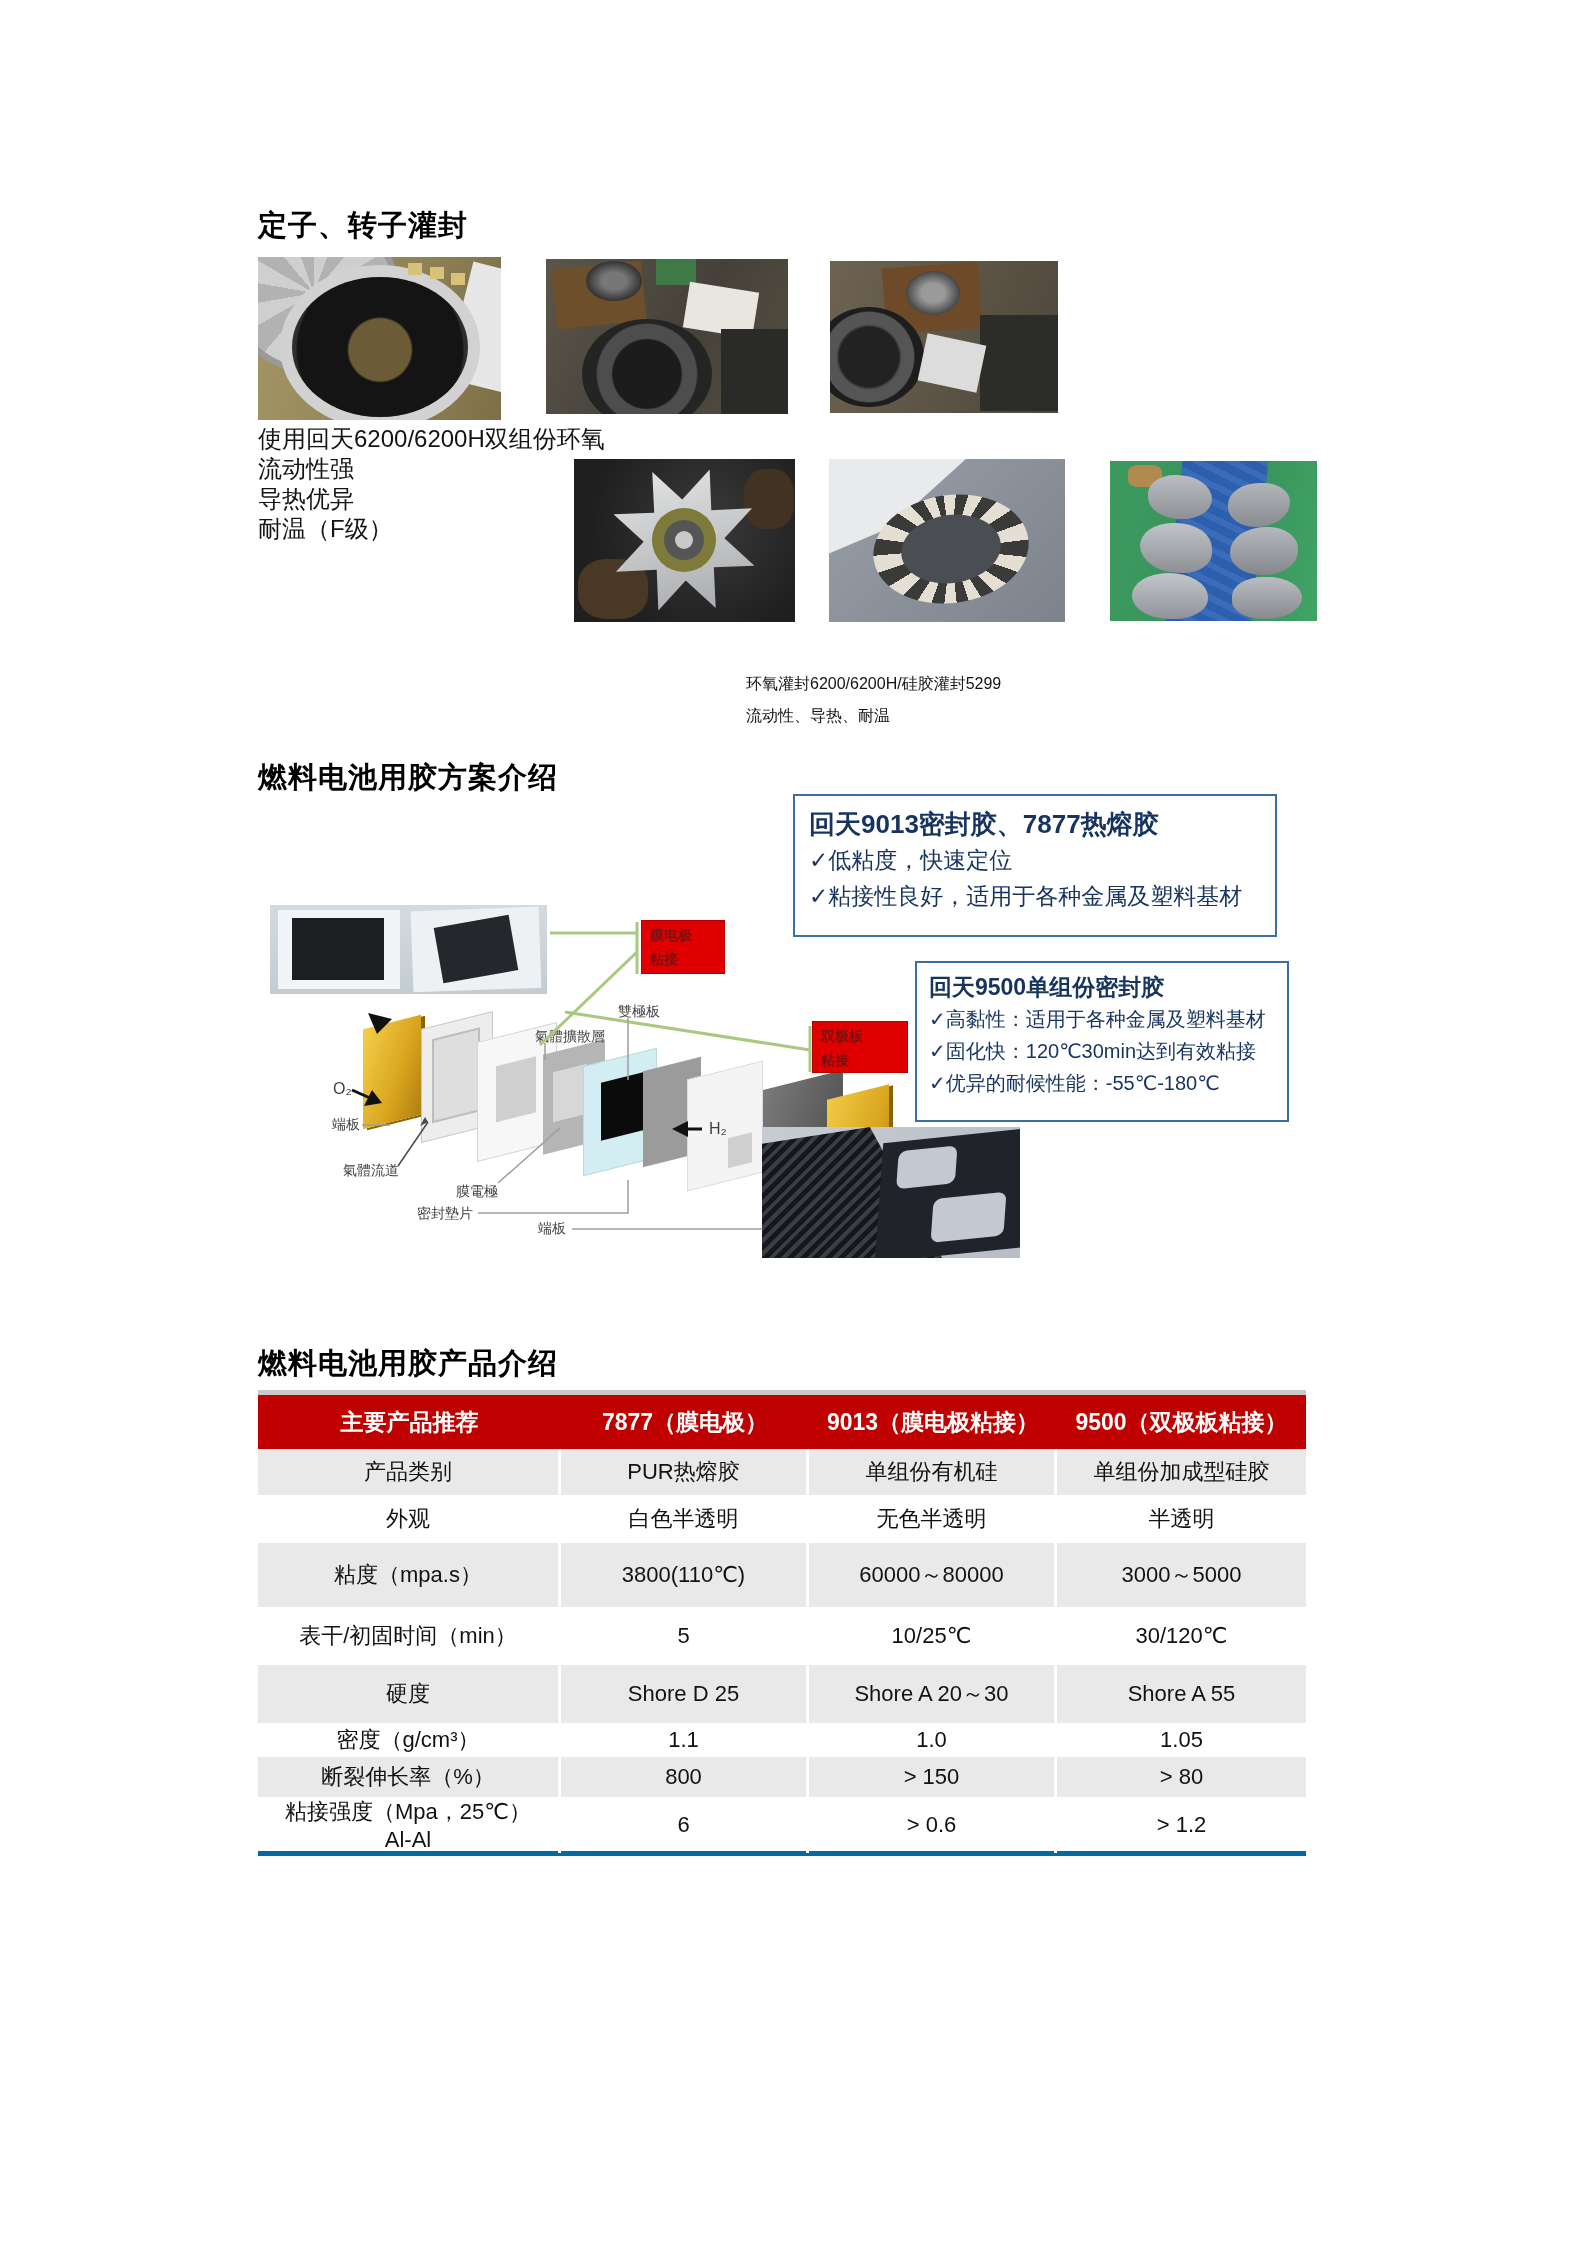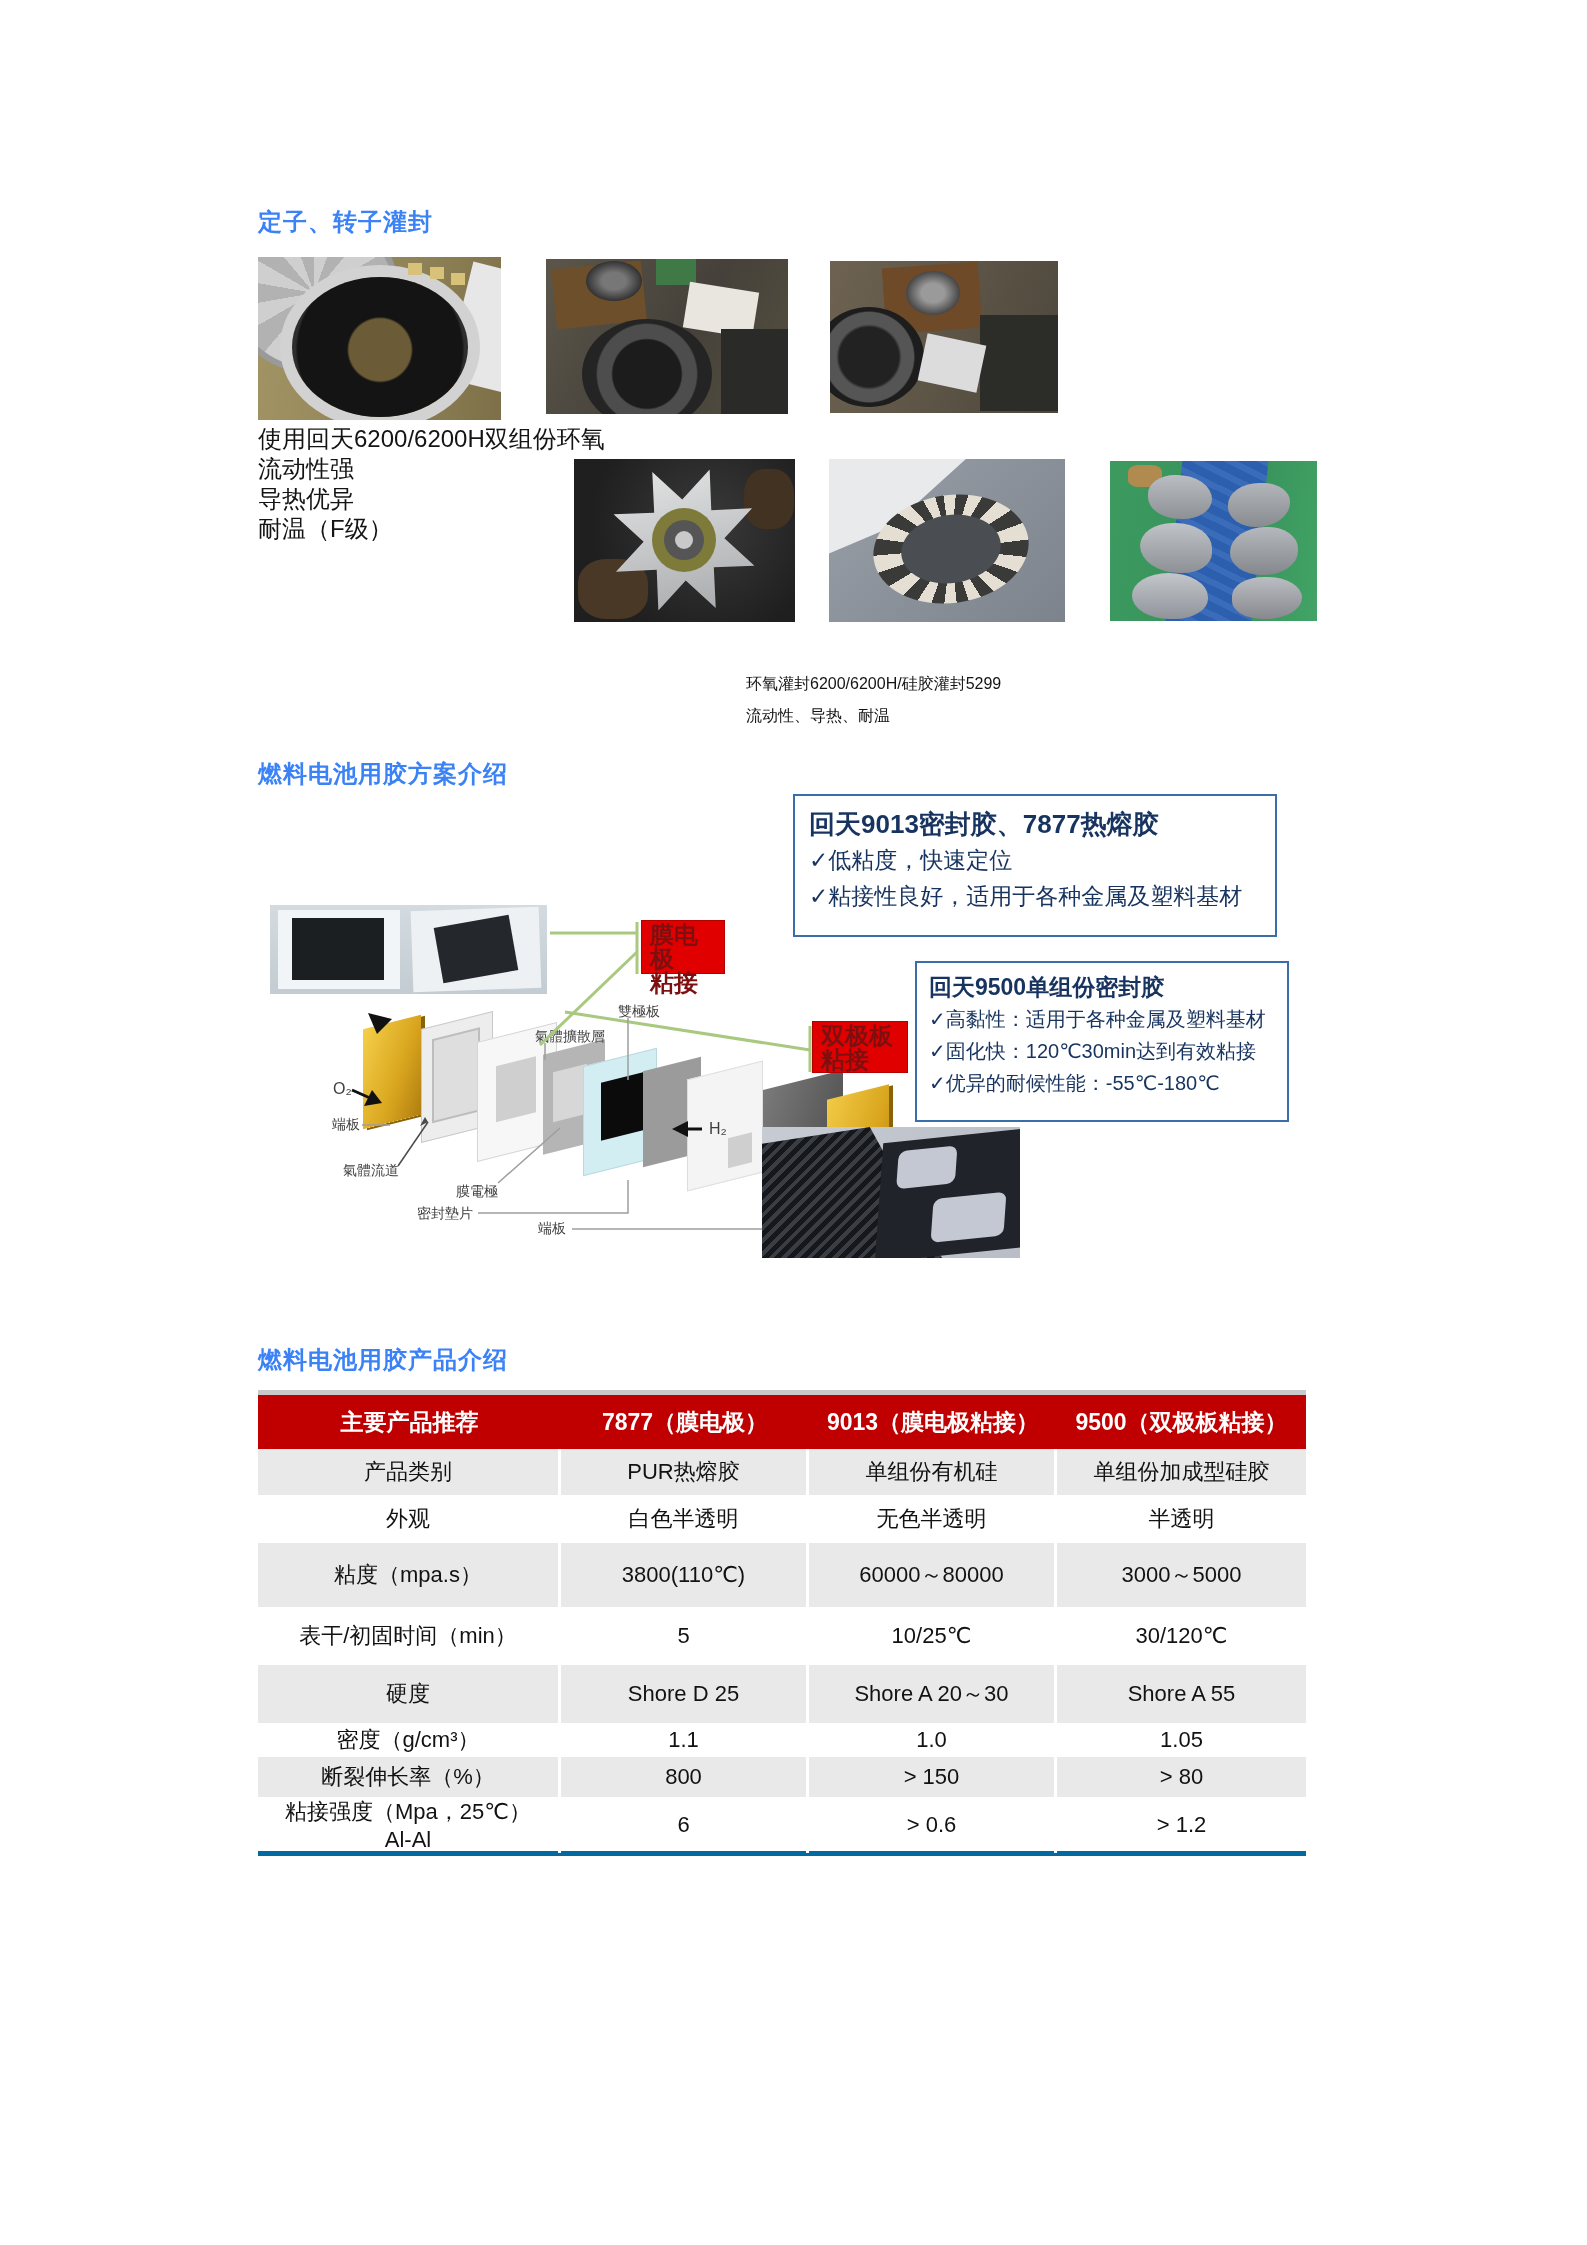--- a/index.html
+++ b/index.html
@@ -1,34 +1,34 @@
 <!DOCTYPE html>
 <html><head>
 <meta charset="utf-8">
 <style>
   html,body{margin:0;padding:0;background:#f2f2f2;}
   #page{position:relative;width:1587px;height:2245px;background:#ffffff;margin:0 auto;
         font-family:"Liberation Sans","DejaVu Sans",sans-serif;overflow:hidden;}
   .abs{position:absolute;}
-  .red-title{position:absolute;font-weight:700;color:#3b82f6;font-size:24px;white-space:nowrap;letter-spacing:1px;}
+  .red-title{position:absolute;font-weight:700;color:#000000;font-size:29px;white-space:nowrap;letter-spacing:1px;}
   .photo{position:absolute;overflow:hidden;}
   .ps{position:absolute;}
   .note{position:absolute;color:#141414;font-size:24px;line-height:30px;}
   .note div{white-space:nowrap;}
   .caption{position:absolute;color:#141414;font-size:16px;line-height:32px;margin-top:16px;}
   .caption div{white-space:nowrap;}
   .bluebox{position:absolute;box-sizing:border-box;border:2px solid #3a6ea8;background:#ffffff;padding:10px 14px;}
   .bluebox .bb-title{font-weight:700;color:#17335f;}
   .bluebox .bb-line{color:#17335f;}
   #box1 .bb-title{font-size:26px;line-height:36px;}
   #box1 .bb-line{font-size:23px;line-height:36px;white-space:nowrap;}
   #box2 .bb-title{font-size:23px;line-height:32px;}
   #box2 .bb-line{font-size:20px;line-height:32px;white-space:nowrap;}
   .redtag{position:absolute;box-sizing:border-box;background:#e10000;border:1px solid #b40000;
-          color:#7c1010;font-weight:700;font-size:24px;line-height:24px;padding:2px 8px;}
+          color:#7c1010;font-weight:700;font-size:14px;line-height:24px;padding:2px 8px;}
   .dlabel{position:absolute;font-size:14px;color:#3f3f3f;white-space:nowrap;}
   .plate{position:absolute;transform:skewY(-14deg);}
   #table{position:absolute;left:258px;top:1390px;width:1048px;border-top:5px solid #c9c9c9;border-bottom:5px solid #0369a1;}
   .trow{display:grid;grid-template-columns:303px 248px 248px 249px;}
   .thead{background:#c00000;}
   .th{display:flex;align-items:center;justify-content:center;color:#ffffff;font-weight:700;font-size:23px;height:54px;}
   .td{display:flex;flex-direction:column;align-items:center;justify-content:center;font-size:22px;color:#121212;
       border-right:3px solid #ffffff;text-align:center;}
   .td:last-child{border-right:none;}
   .gray{background:#e9e9e9;}

